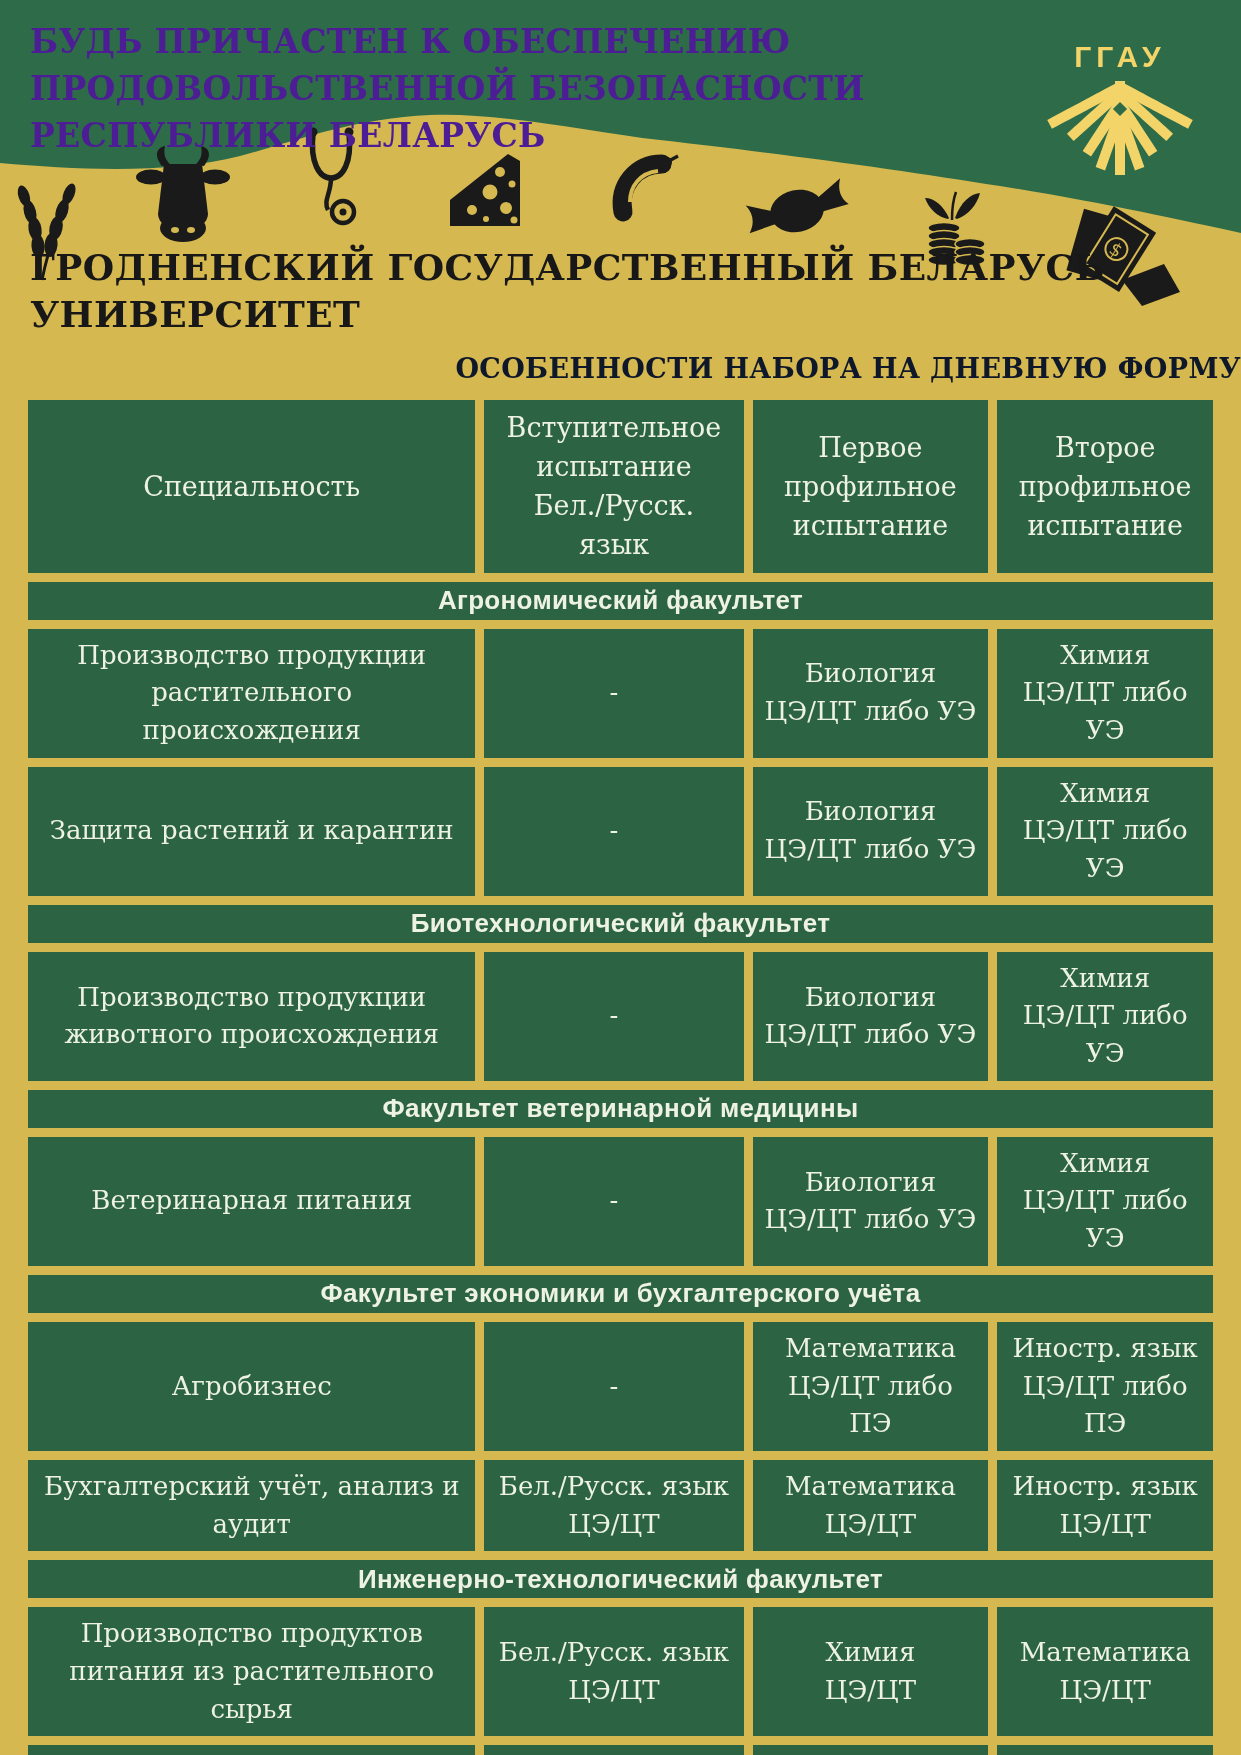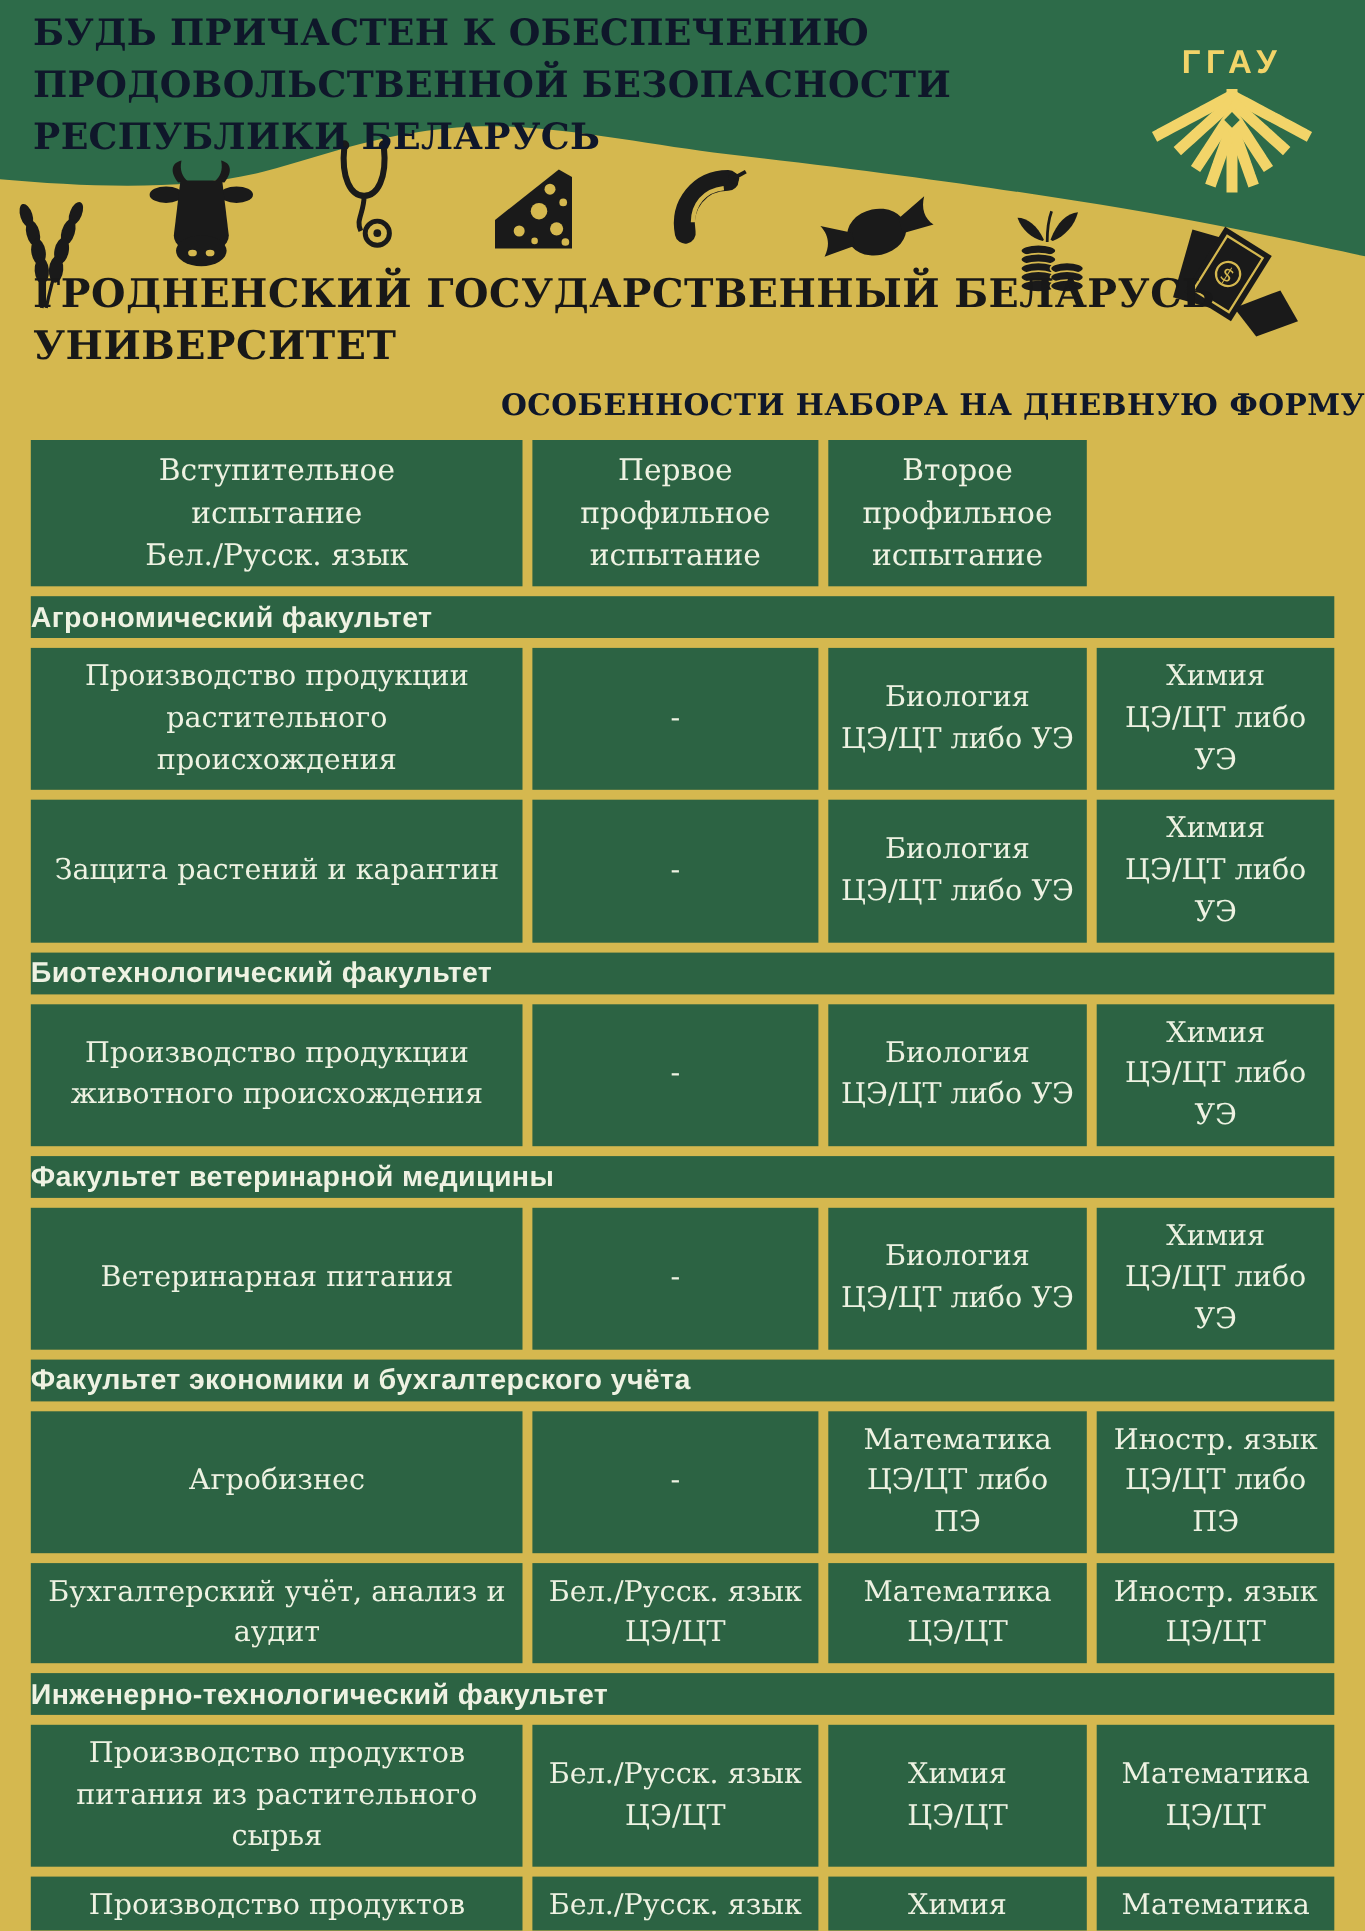--- a/index.html
+++ b/index.html
@@ -6,22 +6,22 @@
   body{
     width:1241px;height:1755px;position:relative;overflow:hidden;
     background:#d5b84f;
     font-family:"DejaVu Serif",serif;
     color:#1a1a1a;
   }
   
   .banner{position:relative;width:1241px;height:345px}
   .banner-svg{position:absolute;left:0;top:0}
   .slogan{
-    position:absolute;left:30px;top:7px;width:1000px;
-    font:700 33px/1.42 "DejaVu Serif",serif;color:#0f172a;
+    position:absolute;left:30px;top:19px;width:1000px;
+    font:700 33px/1.42 "DejaVu Serif",serif;color:#4c1d95;
     letter-spacing:.3px;
   }
   .logo{position:absolute;right:26px;top:40px;width:190px;text-align:center}
   .logo-text{
     font:700 30px "Liberation Sans",sans-serif;color:#f2d469;
     letter-spacing:5px;margin-bottom:2px;text-align:center;
   }
   .uni-name{
     position:absolute;left:30px;top:244px;width:1080px;
     font:700 36px/1.3 "DejaVu Serif",serif;color:#181818;
@@ -46,21 +46,21 @@
   }
   .cell span{
     white-space:pre-line;text-align:center;
     font:26px/1.45 "DejaVu Serif",serif;
   }
   .cell.head{min-height:112px}
   .cell.head span{font-size:27px}
   .cell.tall{min-height:104px}
   .section-bar{
     grid-column:1/-1;background:#2c6343;color:#eef2e2;
-    display:flex;align-items:center;justify-content:flex-start;
+    display:flex;align-items:center;justify-content:center;
     min-height:38px;
   }
   .section-bar span{font:700 26px "Liberation Sans",sans-serif;letter-spacing:.3px}
 </style>
 </head>
 <body>
 
 <header class="banner">
   <svg class="banner-svg" width="1241" height="345" viewBox="0 0 1241 345">
     <rect x="0" y="0" width="1241" height="345" fill="#d5b84f"></rect>
@@ -177,20 +177,23 @@
 
   <div class="uni-name">ГРОДНЕНСКИЙ ГОСУДАРСТВЕННЫЙ  БЕЛАРУСЬ
 УНИВЕРСИТЕТ</div>
 </header>
 
 <div class="subtitle">ОСОБЕННОСТИ НАБОРА НА ДНЕВНУЮ ФОРМУ</div>
 
 <div class="admission-table">
 
   <div class="cell head">
+      <span>Специальность</span>
+    </div>
+  <div class="cell head">
       <span>Вступительное
 испытание
 Бел./Русск. язык</span>
     </div>
   <div class="cell head">
       <span>Первое
 профильное
 испытание</span>
     </div>
   <div class="cell head">

